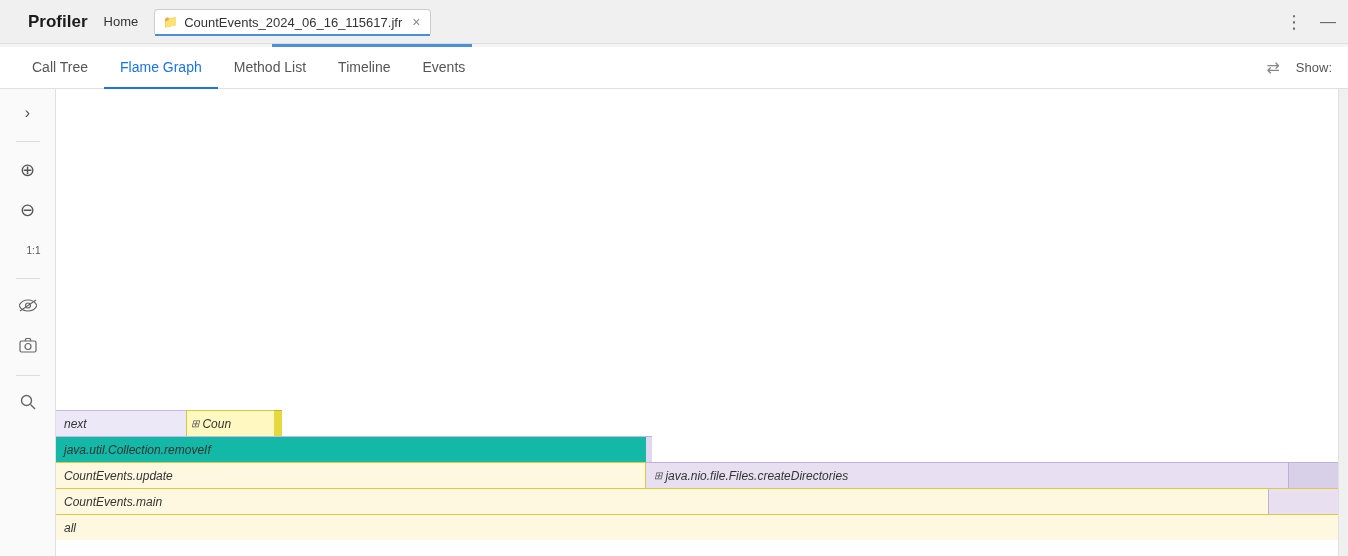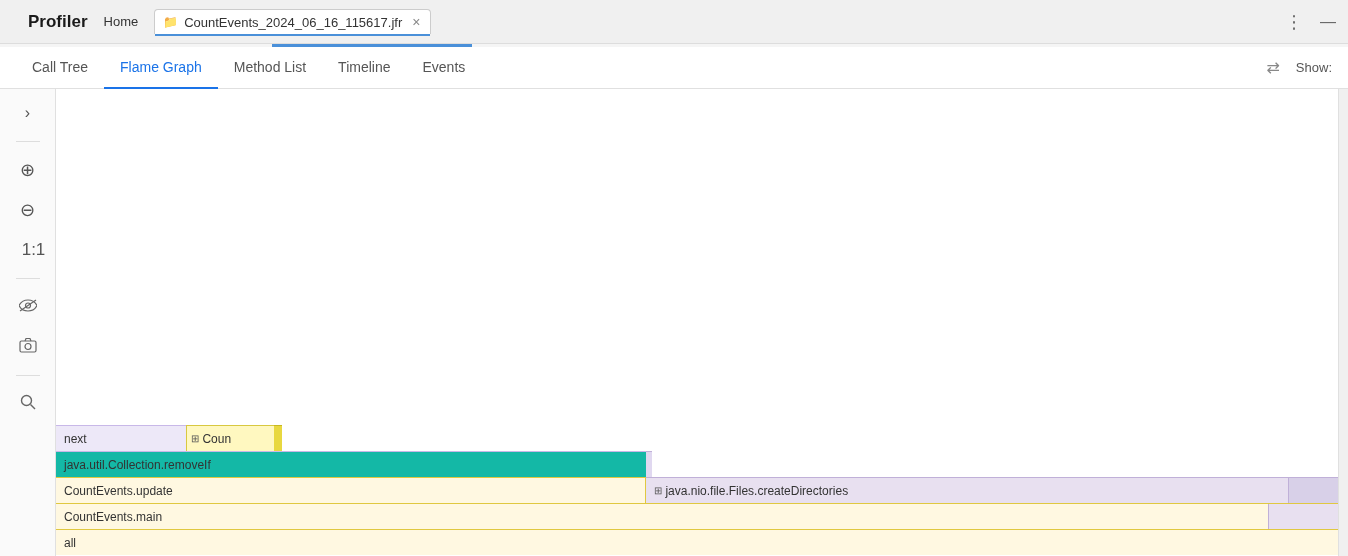--- a/index.html
+++ b/index.html
@@ -188,23 +188,24 @@
     .flame-content {
       flex: 1;
       position: relative;
       overflow: hidden;
       background: #ffffff;
     }
 
     
     .flame-bars {
       position: absolute;
-      bottom: 1px;
+      bottom: 16px;
       left: 0;
       right: 0;
+      font-style: italic;
     }
 
     .flame-row {
       display: flex;
       height: 26px;
       align-items: stretch;
       position: relative;
     }
     .row-all-full {
       width: 100%;
@@ -393,21 +394,21 @@
       <span>›</span>
     </div>
     <div class="toolbar-separator"></div>
     <div class="toolbar-btn">
       <span style="font-size:18px; font-weight:300;">⊕</span>
     </div>
     <div class="toolbar-btn">
       <span style="font-size:18px; font-weight:300;">⊖</span>
     </div>
     <div class="toolbar-btn">
-      <span style="font-size:17px;margin-left:12px;">1:1</span>
+      <span style="font-size:10px;margin-left:12px;">1:1</span>
     </div>
     <div class="toolbar-separator"></div>
     <div class="toolbar-btn">
       <span style="font-size:14px;">
         
         <svg width="18" height="14" viewBox="0 0 18 14" fill="none" xmlns="http://www.w3.org/2000/svg">
           <path d="M9 1C5 1 1.73 3.11 0 6.5C1.73 9.89 5 12 9 12C13 12 16.27 9.89 18 6.5C16.27 3.11 13 1 9 1Z" stroke="#666" stroke-width="1.2" fill="none"></path>
           <circle cx="9" cy="6.5" r="2.5" stroke="#666" stroke-width="1.2" fill="none"></circle>
           <line x1="1" y1="12" x2="17" y2="1" stroke="#666" stroke-width="1.2"></line>
         </svg>

